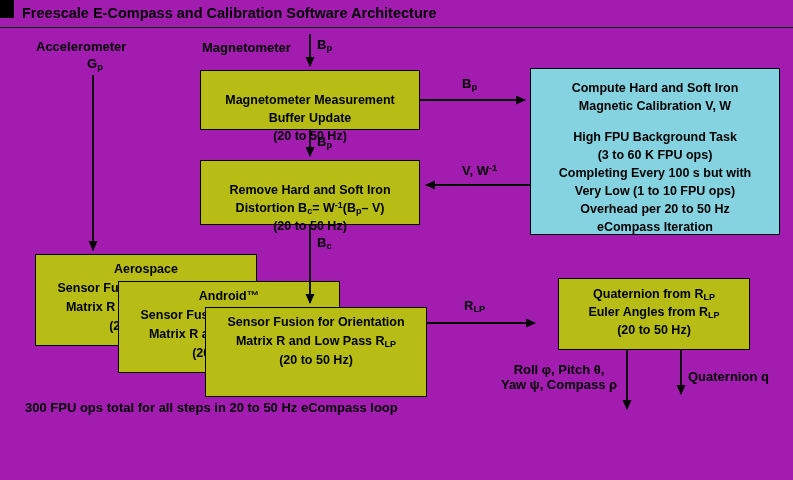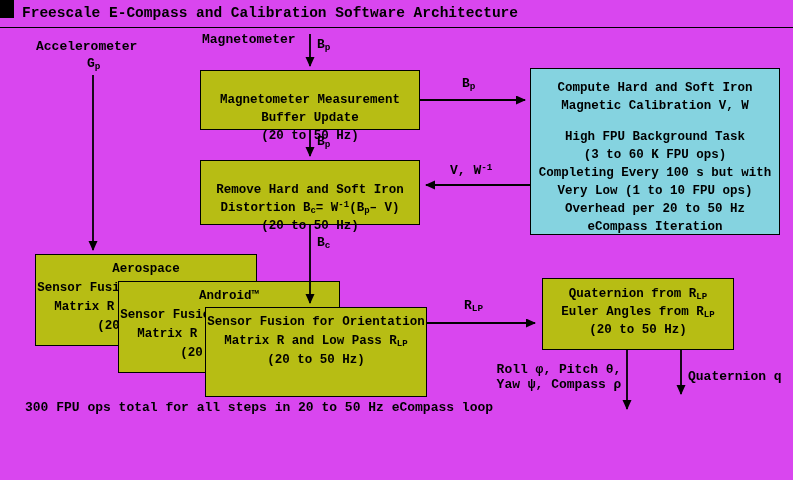--- a/index.html
+++ b/index.html
@@ -1,19 +1,19 @@
 <!DOCTYPE html>
 <html style="--green: #b7bd14; --cyan: #85d3e0;"><head>
 <meta charset="utf-8">
 <style>
   html,body { margin:0; padding:0; background:#fff; }
   .canvas {
     position:relative; width:793px; height:480px; overflow:hidden;
-    background:#d946ef; color:#000;
-    font-family:Liberation Mono, monospace; font-weight:700;
+    background:#a21caf; color:#000;
+    font-family:Liberation Sans, sans-serif; font-weight:700;
   }
   
   .hdr-square { position:absolute; left:0; top:3; width:14px; height:18px; background:#000; }
   .page-title { position:absolute; left:22px; top:5px; font-size:14.5px; white-space:nowrap; }
   .hdr-rule { position:absolute; left:0; top:27px; width:793px; height:0; border-top:1.5px solid #000; }
 
   
   .box {
     position:absolute; box-sizing:border-box;
     border:1.5px solid #000; text-align:center;
@@ -38,26 +38,26 @@
 <body>
 
 <div class="canvas">
 
   <div class="hdr-square"></div>
   <div class="page-title">Freescale E-Compass and Calibration Software Architecture</div>
   <div class="hdr-rule"></div>
 
   <div class="lbl" style="left:36px; top:39px">Accelerometer</div>
   <div class="lbl" style="left:87px; top:56px"><span>G</span><sub>p</sub></div>
-  <div class="lbl" style="left:202px; top:32px">Magnetometer</div>
+  <div class="lbl" style="left:202px; top:40px">Magnetometer</div>
 
   <div class="lbl" style="left:317px; top:37px"><span>B</span><sub>p</sub></div>
   <div class="lbl" style="left:317px; top:134px"><span>B</span><sub>p</sub></div>
   <div class="lbl" style="left:462px; top:76px"><span>B</span><sub>p</sub></div>
-  <div class="lbl" style="left:450px; top:163px"><span>V, W</span><sup>-1</sup></div>
+  <div class="lbl" style="left:462px; top:163px"><span>V, W</span><sup>-1</sup></div>
   <div class="lbl" style="left:317px; top:235px"><span>B</span><sub>c</sub></div>
   <div class="lbl" style="left:464px; top:298px"><span>R</span><sub>LP</sub></div>
 
   <div class="box green" style="left:200px; top:70px; width:220px; height:60px; z-index:2">
     <div class="bl">Magnetometer Measurement</div>
     <div class="bl">Buffer Update</div>
     <div class="bl">(20 to 50 Hz)</div>
   </div>
 
   <div class="box green" style="left:200px; top:160px; width:220px; height:65px; z-index:2">
@@ -90,21 +90,21 @@
     <div class="bl"><span>Matrix R and Low Pass R</span><sub>LP</sub></div>
     <div class="bl">(20 to 50 Hz)</div>
   </div>
 
   <div class="box green stack" style="left:205px; top:307px; width:222px; height:90px; z-index:3">
     <div class="bl">Sensor Fusion for Orientation</div>
     <div class="bl"><span>Matrix R and Low Pass R</span><sub>LP</sub></div>
     <div class="bl">(20 to 50 Hz)</div>
   </div>
 
-  <div class="box green" style="left:542px; top:278px; width:192px; height:72px; z-index:2; padding-top:6px">
+  <div class="box green" style="left:558px; top:278px; width:192px; height:72px; z-index:2; padding-top:6px">
     <div class="bl"><span>Quaternion from R</span><sub>LP</sub></div>
     <div class="bl"><span>Euler Angles from R</span><sub>LP</sub></div>
     <div class="bl">(20 to 50 Hz)</div>
   </div>
 
   <div class="lbl" style="left:496px; top:362px; width:126px; text-align:center">
     <div class="ln">Roll φ, Pitch θ,</div>
     <div class="ln">Yaw ψ, Compass ρ</div>
   </div>
   <div class="lbl" style="left:688px; top:369px">Quaternion q</div>

